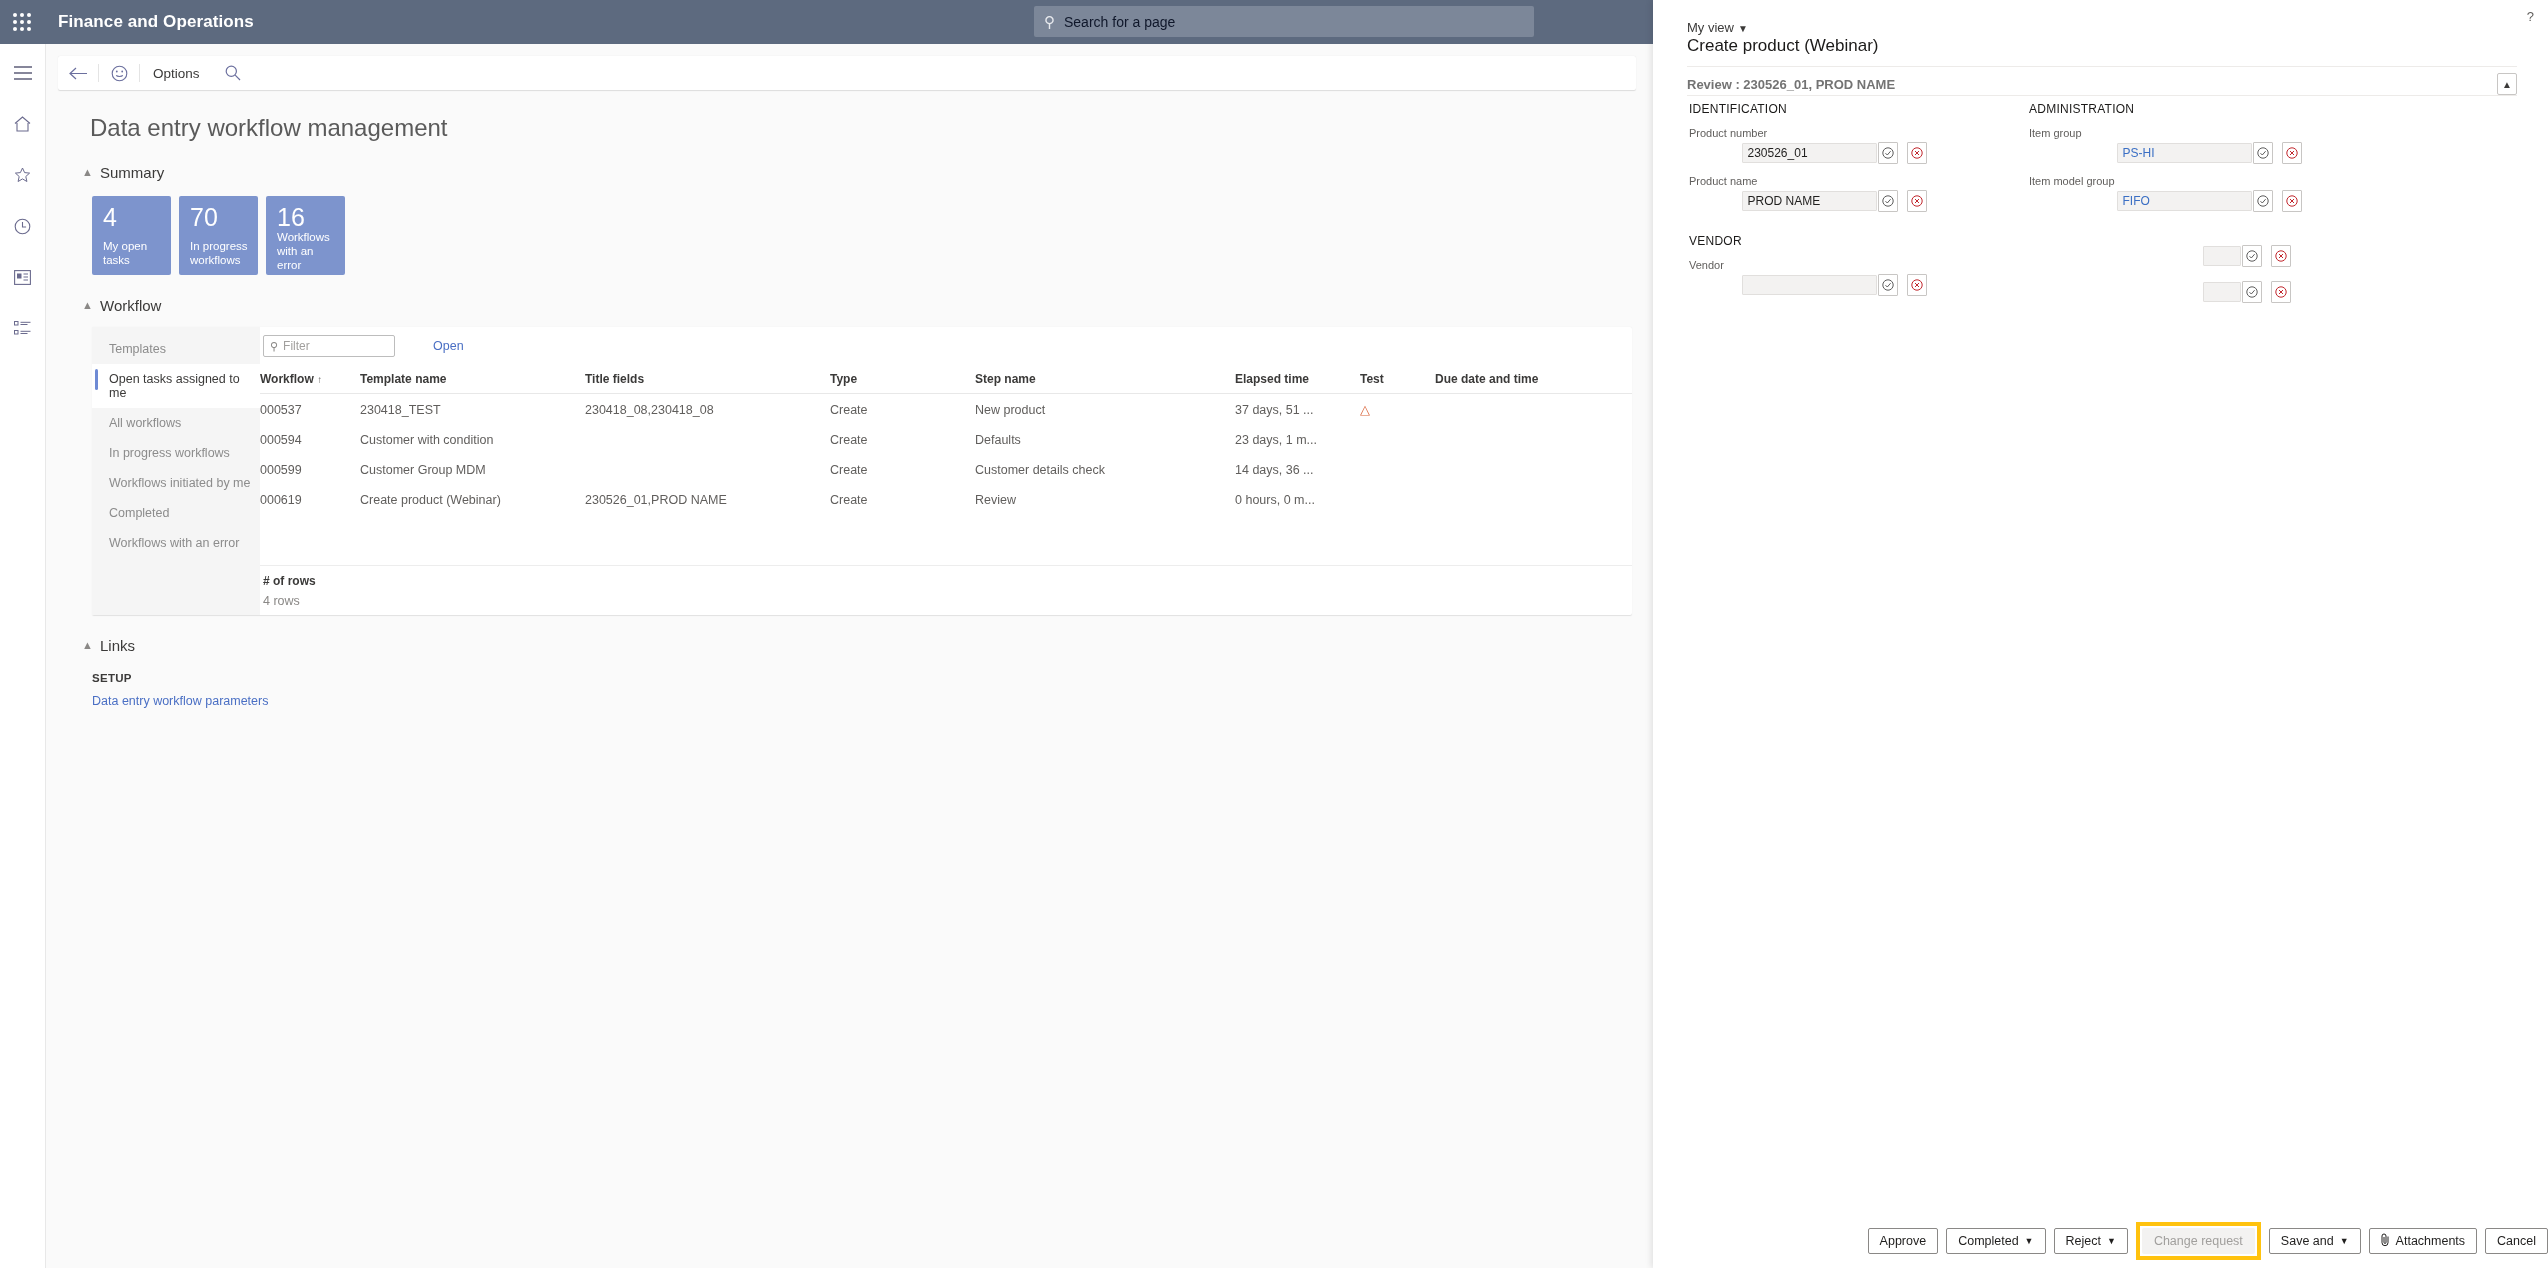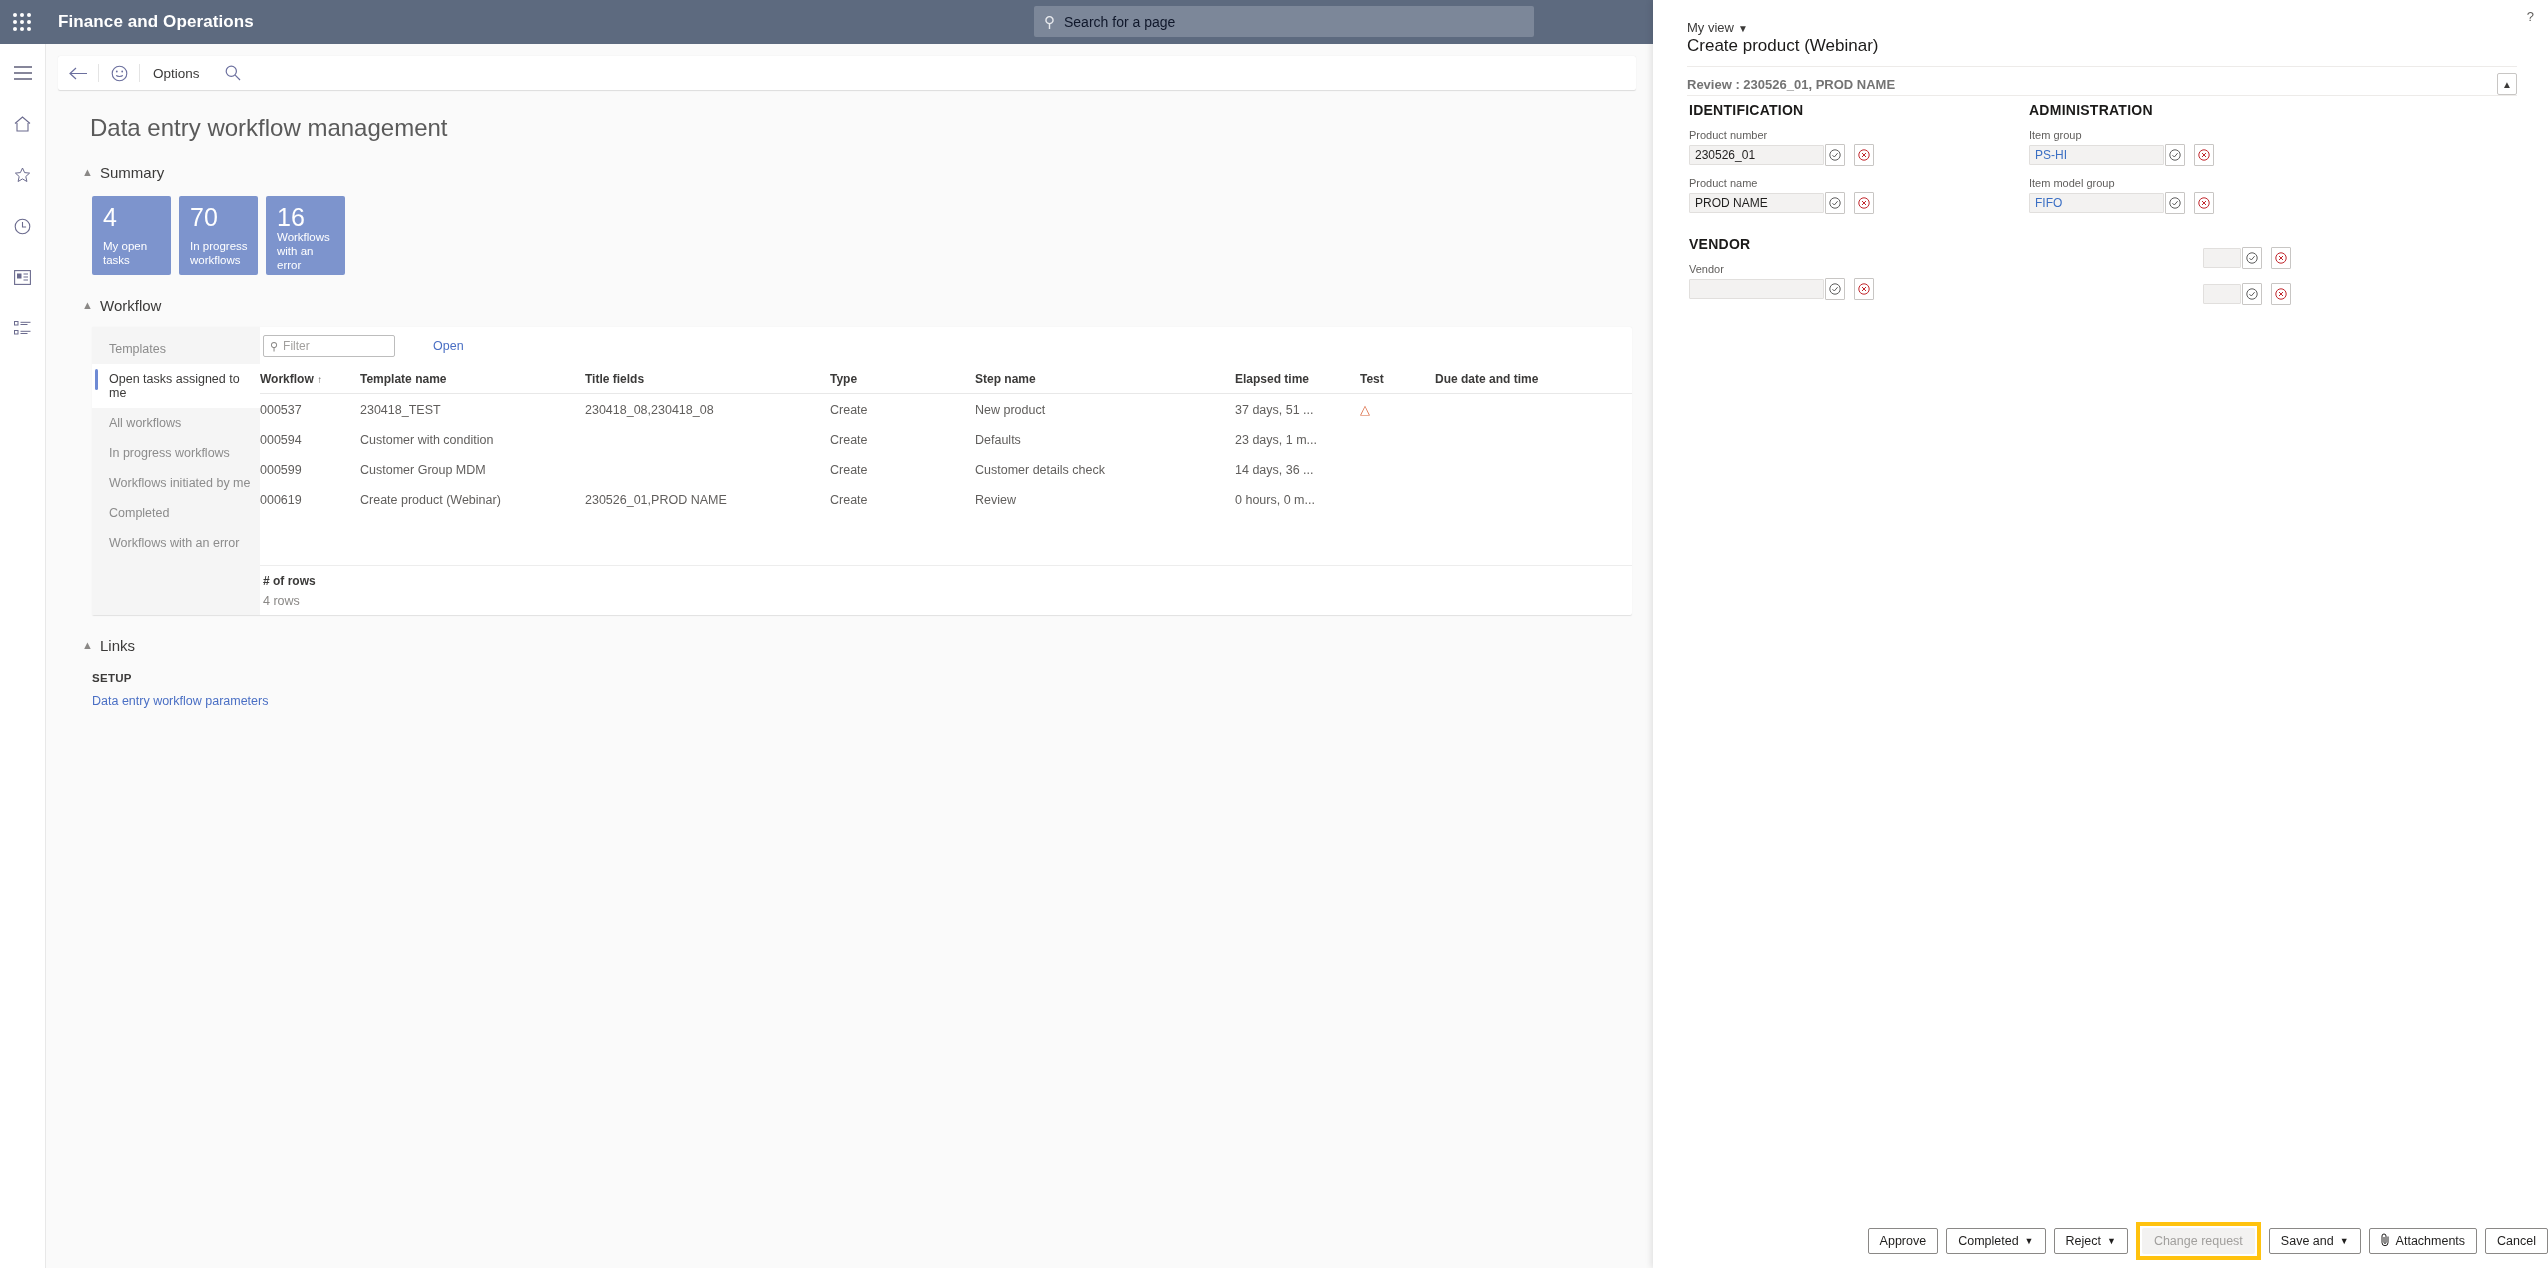--- a/index.html
+++ b/index.html
@@ -124,24 +124,24 @@
   .sl-divider { position: absolute; left: 34px; top: 66px; width: 830px; height: 1px; background: #edebe9; }
   .sl-sectionbar { position: absolute; left: 34px; top: 70px; width: 830px; height: 28px; display: flex; align-items: center; justify-content: space-between; }
   .sl-sectiontitle { font-size: 13px; font-weight: 600; color: #737373; }
   .sl-collapse {
     width: 20px; height: 22px; border: 1px solid #c8c6c4; border-radius: 2px;
     display: flex; align-items: center; justify-content: center; font-size: 10px; color: #3b3a39; cursor: pointer;
   }
   .sl-divider2 { position: absolute; left: 34px; top: 95px; width: 830px; height: 1px; background: #edebe9; }
 
   .grpcol-l { position: absolute; left: 36px; top: 102px; width: 290px; }
-  .grp-head { font-size: 14px; font-weight: 700; color: #1b1a19; letter-spacing: .25px; }
+  .grp-head { font-size: 12px; font-weight: 400; color: #1b1a19; letter-spacing: .25px; }
   .fld { margin-top: 11px; }
   .fld-lbl { font-size: 11px; color: #605e5c; margin-bottom: 3px; }
-  .fld-row { display: flex; align-items: center; }
+  .fld-row { display: flex; align-items: center; justify-content: center; }
   .fld-input {
     width: 135px; height: 20px; background: #f3f2f1; border: 1px solid #e1dfdd; border-radius: 1px;
     font-size: 12px; color: #201f1e; padding: 0 5px; line-height: 18px;
   }
   .fld-input.link { color: #3b6fc4; }
   .fld-input.blank { background: #f3f2f1; }
   .sq-btn {
     width: 20px; height: 22px; border: 1px solid #c8c6c4; border-radius: 1px; background: #fff;
     display: flex; align-items: center; justify-content: center; cursor: pointer; margin-left: 1px;
   }

